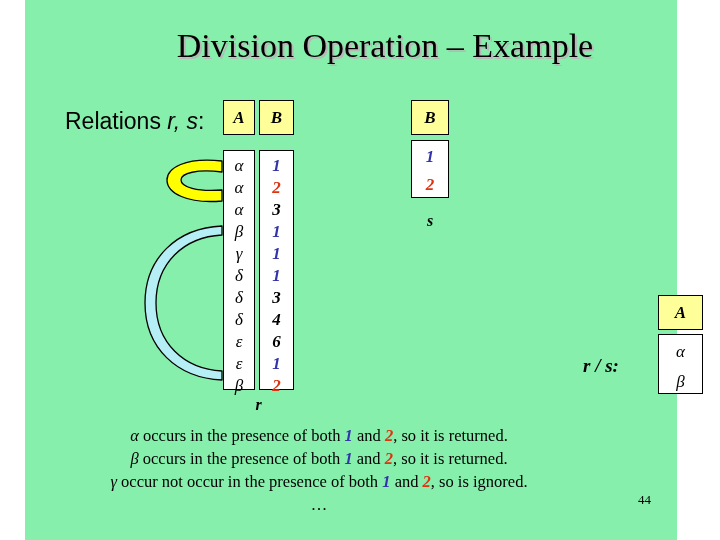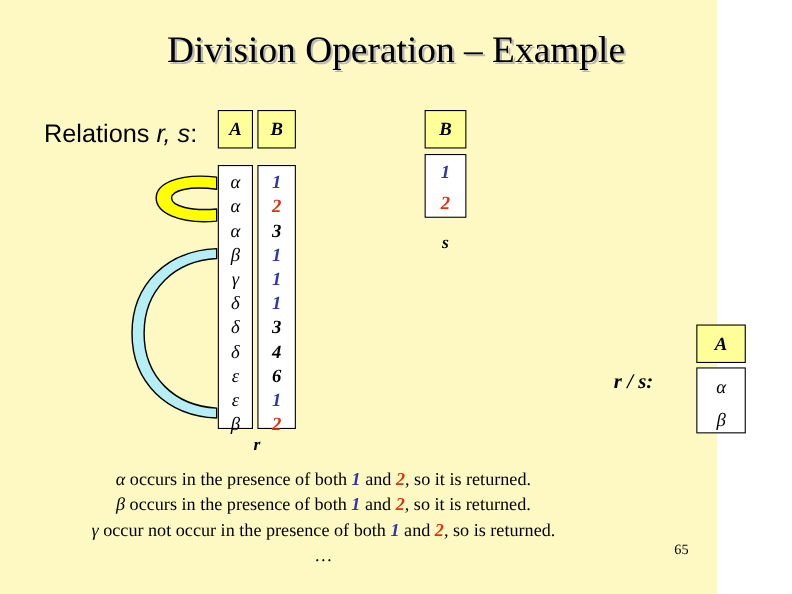--- a/index.html
+++ b/index.html
@@ -10,21 +10,22 @@
     width: 720px;
     height: 540px;
     background: #ffffff;
     font-family: "Liberation Serif", "DejaVu Serif", serif;
     overflow: hidden;
   }
   #slide {
     position: relative;
     width: 652px;
     height: 540px;
-    background: #fef9c3;
+    background: #86efac;
+    margin-left: 25px;
   }
 
   
   .title {
     position: absolute;
     left: 0;
     top: 26px;
     width: 720px;
     text-align: center;
     font-family: "Liberation Serif", "DejaVu Serif", serif;
@@ -210,32 +211,32 @@
 
   <div class="hdr-cell" style="left:386px; top:100px; width:38px; height:35px;">
     <span>B</span>
   </div>
   <div class="body-col" style="left:386px; top:140px; width:38px; height:58px; padding-top:5px;">
     <div class="cell num num-1">1</div>
     <div class="cell num num-2" style="margin-top:6px;">2</div>
   </div>
   <div class="rel-name" style="left:386px; top:212px; width:38px;">s</div>
 
-  <div class="rs-label" style="left:558px; top:337px;">r / s:</div>
+  <div class="rs-label" style="left:558px; top:355px;">r / s:</div>
 
   <div class="hdr-cell" style="left:633px; top:295px; width:45px; height:35px;">
     <span>A</span>
   </div>
   <div class="body-col" style="left:633px; top:334px; width:45px; height:60px; padding-top:6px;">
     <div class="cell greek">α</div>
     <div class="cell greek" style="margin-top:8px;">β</div>
   </div>
 
   <div class="notes">
     <div><span class="gk">α</span><span> occurs in the presence of both </span><b class="n1">1</b><span> and </span><b class="n2">2</b><span>, so it is returned.</span></div>
     <div><span class="gk">β</span><span> occurs in the presence of both </span><b class="n1">1</b><span> and </span><b class="n2">2</b><span>, so it is returned.</span></div>
-    <div><span class="gk">γ</span><span> occur not occur in the presence of both </span><b class="n1">1</b><span> and </span><b class="n2">2</b><span>, so is returned.</span></div>
+    <div><span class="gk">γ</span><span> occur not occur in the presence of both </span><b class="n1">1</b><span> and </span><b class="n2">2</b><span>, so is ignored.</span></div>
     <div>…</div>
   </div>
 
-  <div class="slide-number">65</div>
+  <div class="slide-number">44</div>
 
 </div>
 
 </body></html>

